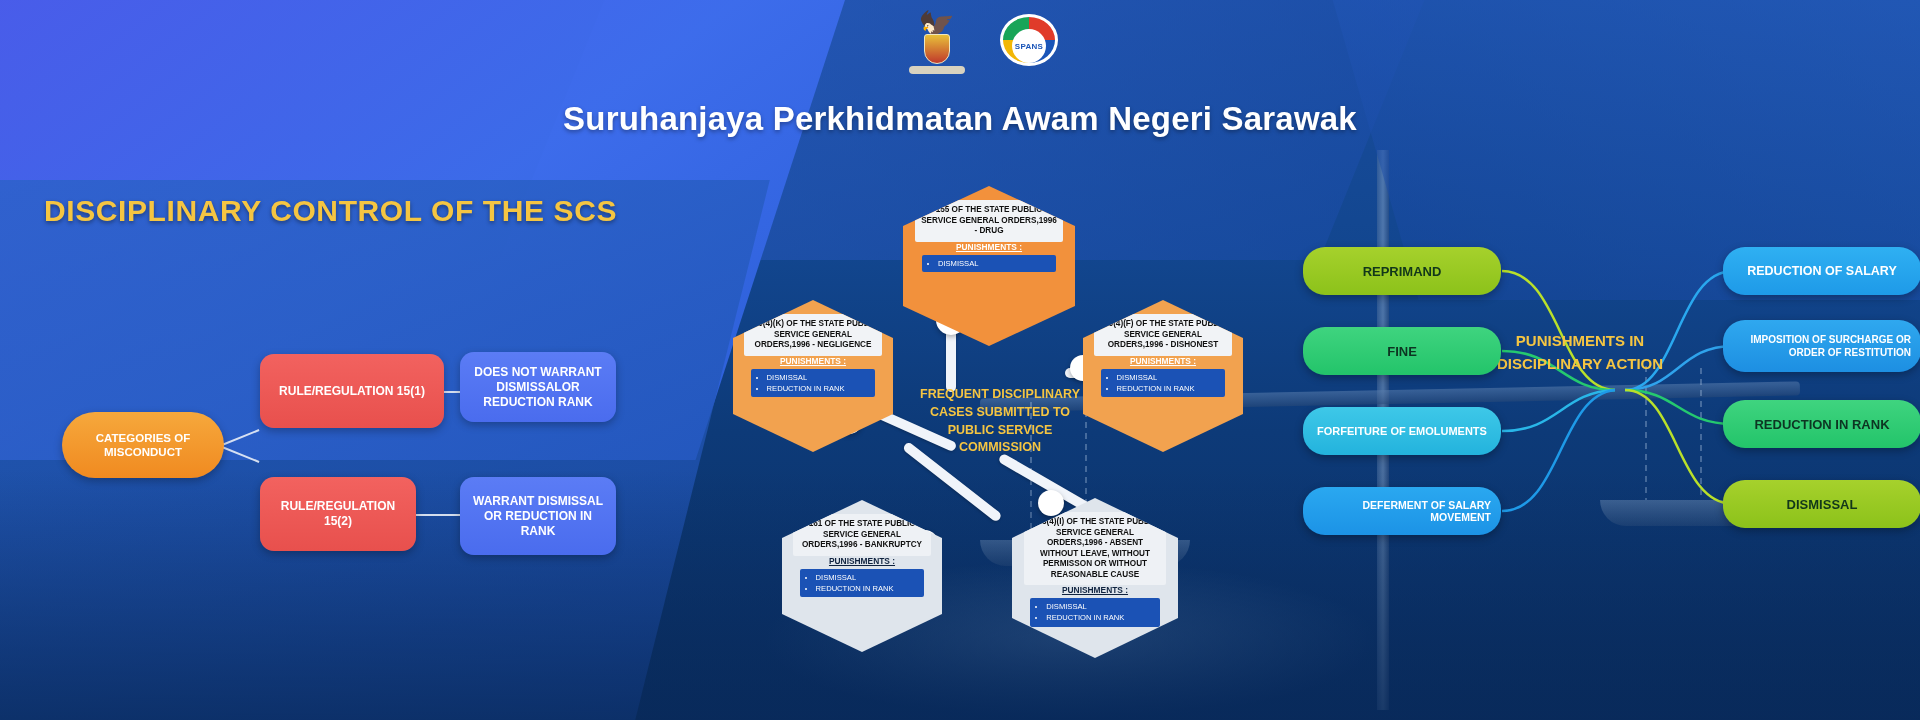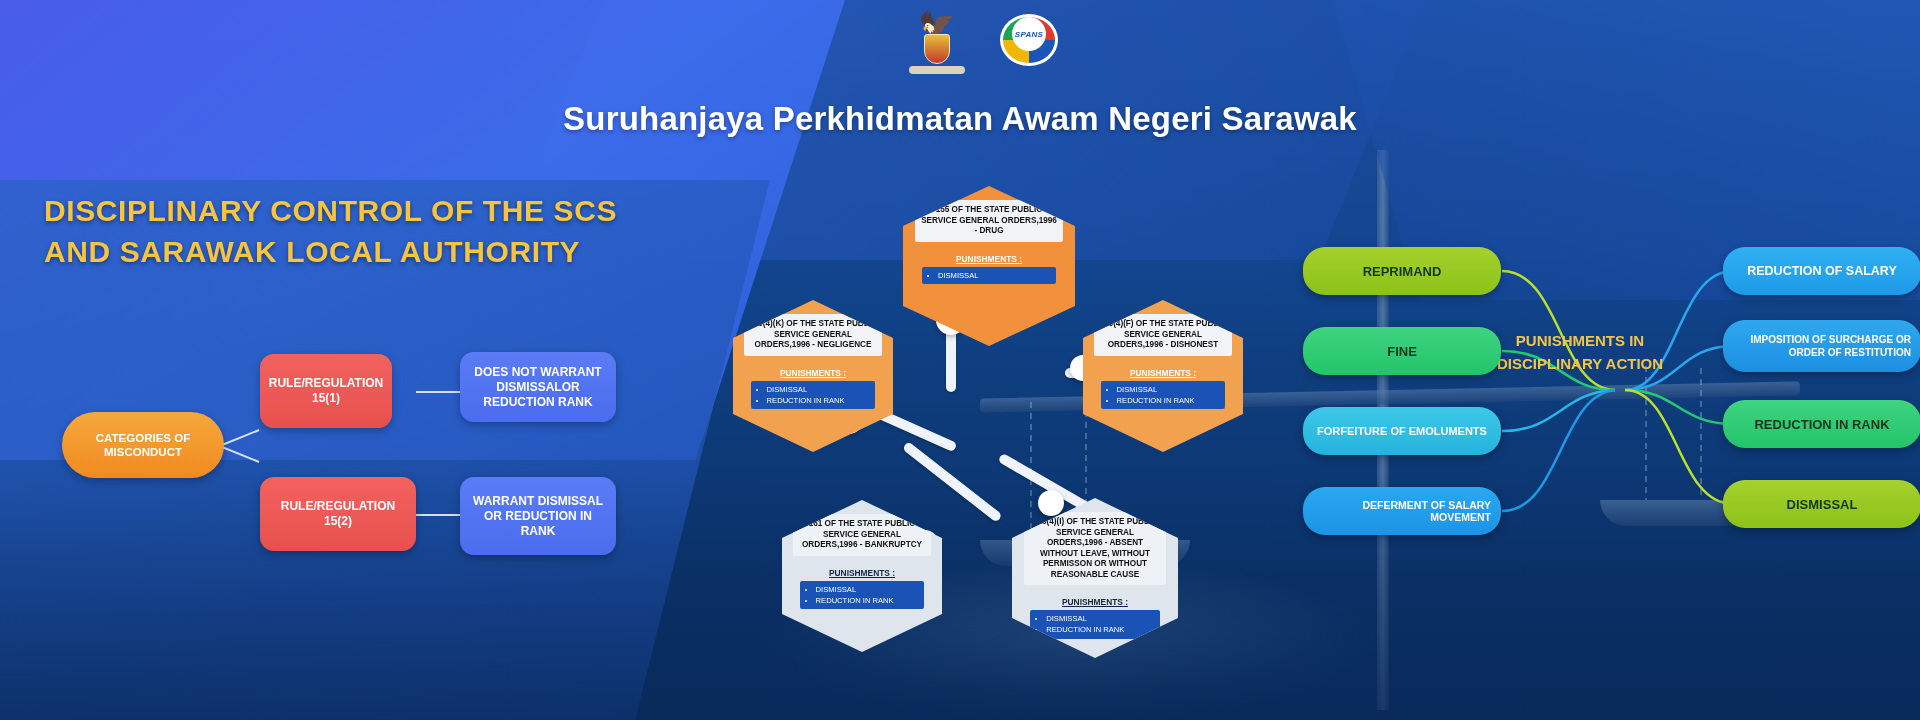--- a/index.html
+++ b/index.html
@@ -90,21 +90,21 @@
   }
   .crest .ribbon{
     position:absolute; left:50%; bottom:0; transform:translateX(-50%);
     width:56px; height:8px; background:#d8d2bf; border-radius:4px;
   }
   .spans-logo{
     position:absolute; left:1000px; top:14px; width:58px; height:52px;
     border-radius:50%;
     background: conic-gradient(#e03b2a 0 25%, #1a55b8 25% 50%, #f2b705 50% 75%, #18a558 75% 100%);
     border:3px solid #ffffff;
-    display:flex; align-items:flex-start; justify-content:center;font-style:italic;
+    display:flex; align-items:flex-end; justify-content:center;
   }
   .spans-logo .inner{
     width:34px; height:34px; border-radius:50%;
     background:#ffffff;
     display:flex; align-items:center; justify-content:center;
     font-size:8px; font-weight:bold; color:#1a55b8; letter-spacing:.3px;
   }
   .org-title{
     position:absolute; left:0; top:100px; width:1920px; text-align:center;
     color:#ffffff; font-size:33px; font-weight:bold; letter-spacing:.2px;
@@ -126,21 +126,21 @@
     display:flex; align-items:center; justify-content:center; text-align:center;
     color:#ffffff; font-weight:bold; line-height:1.25;
     box-shadow: 0 3px 8px rgba(0,0,0,.28);
   }
   .node-categories{
     left:62px; top:412px; width:162px; height:66px; border-radius:33px;
     background: linear-gradient(180deg,#f6a83c,#f08a20);
     font-size:11.5px; padding:0 12px;
   }
   .node-rule1{
-    left:260px; top:354px; width:132px; height:74px; border-radius:14px;
+    left:260px; top:354px; width:184px; height:74px; border-radius:14px;
     background: linear-gradient(180deg,#f2625f,#e8504d);
     font-size:12px; padding:0 10px;
   }
   .node-rule2{
     left:260px; top:477px; width:156px; height:74px; border-radius:14px;
     background: linear-gradient(180deg,#f2625f,#e8504d);
     font-size:12px; padding:0 10px;
   }
   .node-out1{
     left:460px; top:352px; width:156px; height:70px; border-radius:14px;
@@ -164,21 +164,21 @@
     clip-path: polygon(50% 0%, 100% 25%, 100% 75%, 50% 100%, 0% 75%, 0% 25%);
     display:flex; flex-direction:column; align-items:center;
     padding-top:14px;
   }
   .hex .ttl{
     width:86%; background:#f1f3f6; color:#101010;
     font-size:8.2px; font-weight:bold; text-align:center; line-height:1.28;
     padding:5px 4px; border-radius:2px;
   }
   .hex .plab{
-    margin-top:12px; color:#ffffff; font-size:8.4px; font-weight:bold;
+    margin-top:0; color:#ffffff; font-size:8.4px; font-weight:bold;
     text-decoration: underline; text-align:center;
   }
   .hex ul{
     margin-top:3px; width:78%; background:#1b52b5; border-radius:2px;
     padding:3px 4px 3px 16px; list-style: disc;
   }
   .hex ul li{ color:#ffffff; font-size:7.6px; line-height:1.5; }
 
   .hex-drug   { left:903px; top:186px; width:172px; height:160px; background:#f2913c; }
   .hex-negl   { left:733px; top:300px; width:160px; height:152px; background:#f2a24f; }
@@ -246,21 +246,20 @@
     <div class="shield"></div>
     <div class="ribbon"></div>
   </div>
   <div class="spans-logo">
     <div class="inner">SPANS</div>
   </div>
   <div class="org-title">Suruhanjaya Perkhidmatan Awam Negeri Sarawak</div>
 
   <div class="main-title">
     <span>DISCIPLINARY CONTROL OF THE SCS</span>
-    <span class="l2">AND SARAWAK LOCAL AUTHORITY</span>
   </div>
 
   <div class="connector" style="left:222px; top:444px; width:40px; height:2px; transform:rotate(-22deg); transform-origin:left center;"></div>
   <div class="connector" style="left:222px; top:446px; width:40px; height:2px; transform:rotate(22deg); transform-origin:left center;"></div>
   <div class="connector" style="left:416px; top:391px; width:44px; height:2px;"></div>
   <div class="connector" style="left:416px; top:514px; width:44px; height:2px;"></div>
 
   <div class="pill node-categories">CATEGORIES OF MISCONDUCT</div>
   <div class="pill node-rule1">RULE/REGULATION 15(1)</div>
   <div class="pill node-rule2">RULE/REGULATION 15(2)</div>
@@ -272,20 +271,21 @@
   <div class="spoke" style="left:1065px; top:368px; width:28px; height:10px;"></div>
   <div class="spoke" style="left:905px; top:440px; width:120px; height:10px; transform:rotate(38deg); transform-origin:left center;"></div>
   <div class="spoke" style="left:1000px; top:452px; width:110px; height:10px; transform:rotate(30deg); transform-origin:left center;"></div>
 
   <div class="dot" style="left:936px; top:305px;"></div>
   <div class="dot sm" style="left:836px; top:408px;"></div>
   <div class="dot sm" style="left:1070px; top:355px;"></div>
   <div class="dot sm" style="left:912px; top:530px;"></div>
   <div class="dot sm" style="left:1038px; top:490px;"></div>
 
+  <div class="hub-label">FREQUENT DISCIPLINARY CASES SUBMITTED TO PUBLIC SERVICE COMMISSION</div>
 
   <div class="hex hex-drug">
     <div class="ttl">155 OF THE STATE PUBLIC SERVICE GENERAL ORDERS,1996 - DRUG</div>
     <div class="plab">PUNISHMENTS :</div>
     <ul>
       <li>DISMISSAL</li>
     </ul>
   </div>
 
   <div class="hex hex-negl">

